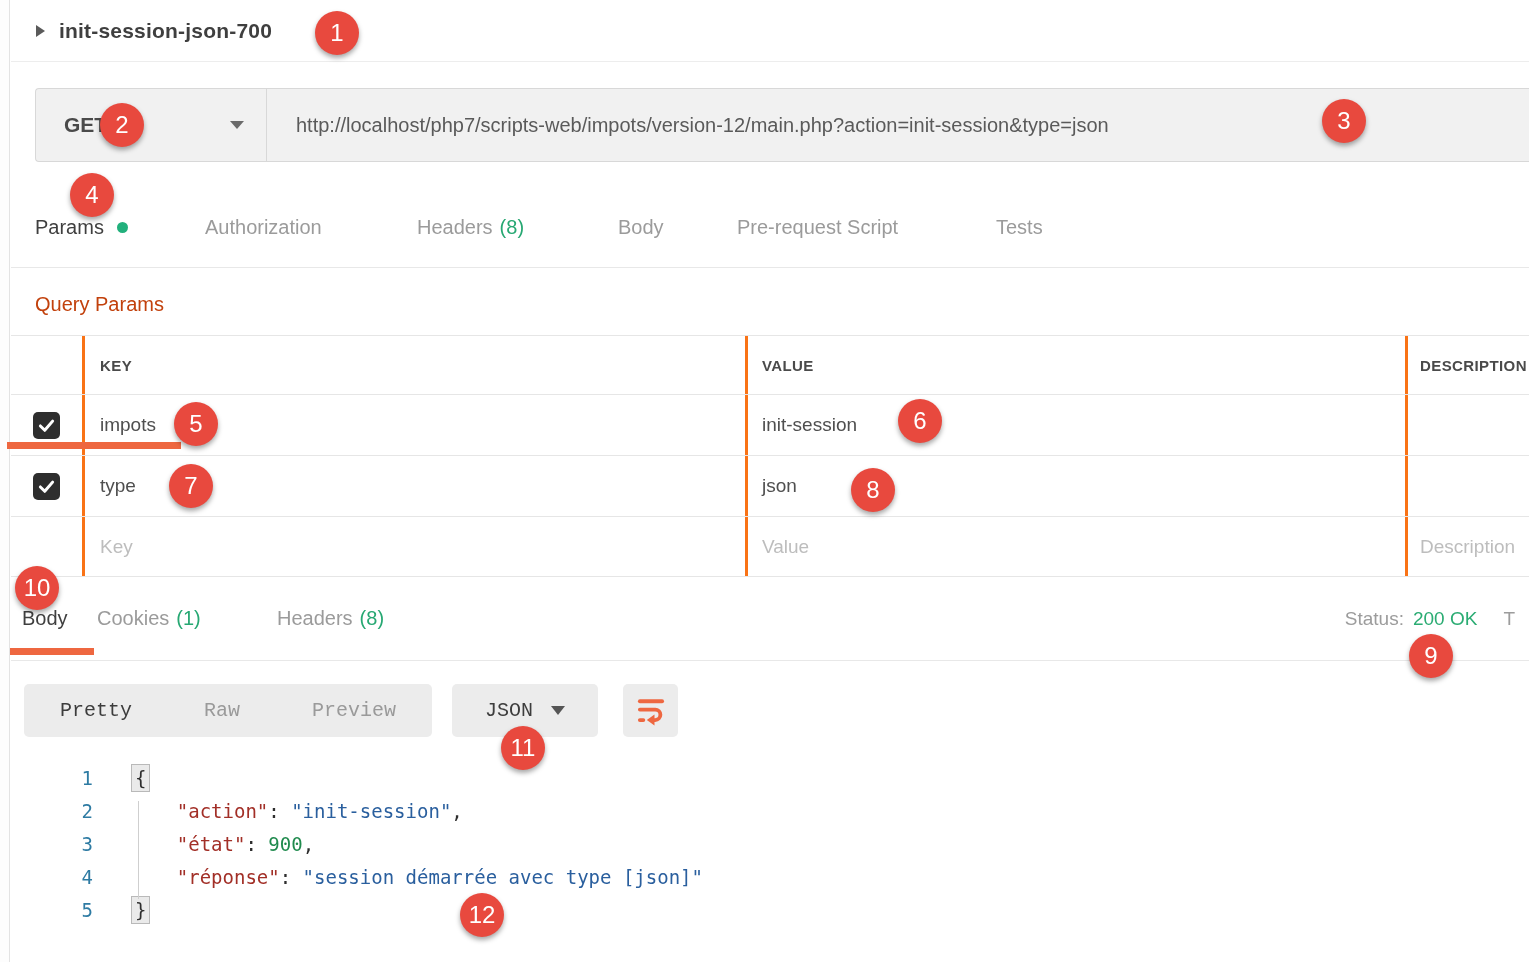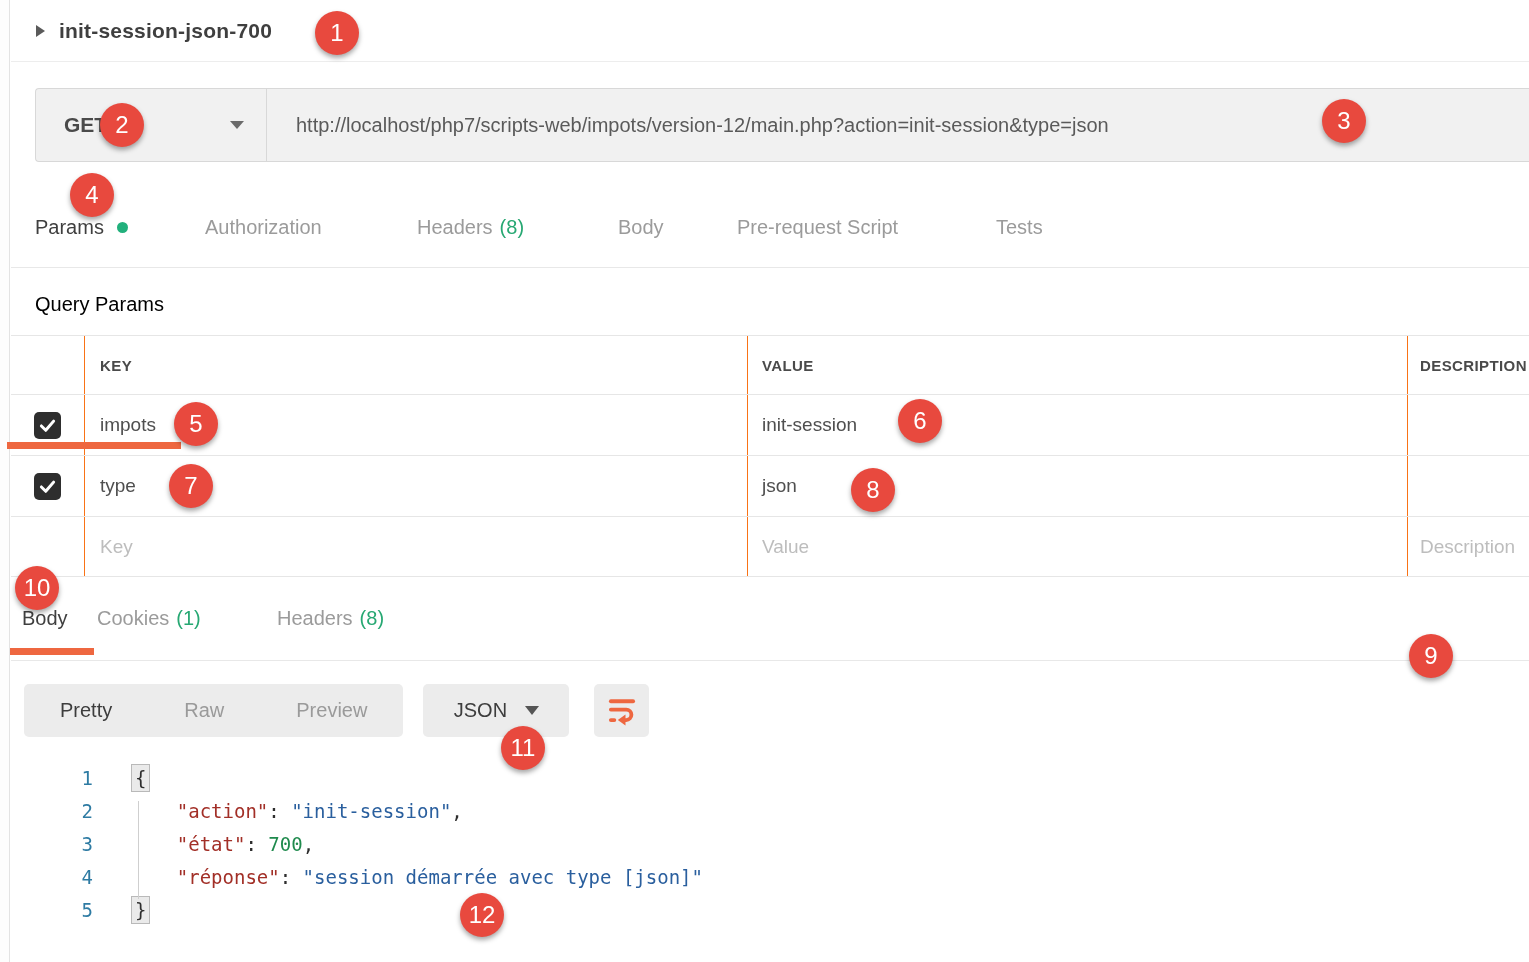--- a/index.html
+++ b/index.html
@@ -26,47 +26,47 @@
   
   .req-tabs { position:relative; height:81px; border-bottom:1px solid #e8e8e8; }
   .tab { position:absolute; top:0; height:80px; display:flex; align-items:center; font-size:20px; color:#9b9b9b; cursor:pointer; white-space:nowrap; }
   .tab.active { color:#3f3f3f; }
   .tab .count { color:#27a873; margin-left:7px; }
   .green-dot { width:11px; height:11px; border-radius:50%; background:#22b07c; margin-left:13px; }
   .underline { position:absolute; height:7px; background:#ee6740; z-index:3; }
   .u-params { left:-4px; top:255px; width:174px; }
 
   
-  .qp-heading { margin:23px 0 0 24px; font-size:20px; color:#000000; line-height:27px; }
+  .qp-heading { margin:23px 0 0 24px; font-size:20px; color:#c2410c; line-height:27px; }
   .qp-table { margin-top:17px; border-top:1px solid #e6e6e6; font-size:19px; }
   .tr { display:grid; grid-template-columns:74px 663px 660px 1fr; border-bottom:1px solid #e6e6e6; align-items:center; }
   .tr.header { height:59px; }
   .tr.data { height:61px; }
   .tr.blank { height:60px; }
   .td { height:100%; display:flex; align-items:center; overflow:hidden; }
   .td.c1 { justify-content:center; }
-  .td.c1,.td.c2,.td.c3 { border-right:1px solid #f97316; }
+  .td.c1,.td.c2,.td.c3 { border-right:3px solid #f97316; }
   .th { font-size:15px; font-weight:700; color:#4a4a4a; letter-spacing:.4px; }
   .td.c2 { padding-left:15px; } .td.c3 { padding-left:14px; } .td.c4 { padding-left:12px; }
   .cell-text { color:#4f4f4f; }
   .checkbox { width:27px; height:27px; background:#2e2e2e; border-radius:5px; display:flex; align-items:center; justify-content:center; cursor:pointer; }
   .ghost-input { width:95%; border:none; outline:none; background:transparent; font-family:inherit; font-size:19px; color:#4f4f4f; }
   .ghost-input::placeholder { color:#bdbdbd; opacity:1; }
 
   
   .resp-tabs { position:relative; height:84px; border-bottom:1px solid #e8e8e8; }
   .resp-tabs .tab { height:83px; }
   .u-body { left:-1px; top:648px; width:84px; }
   .status-line { position:absolute; right:14px; top:0; height:83px; display:flex; align-items:center; font-size:19px; }
   .status-label { color:#9c9c9c; }
   .status-value { color:#2bac73; margin-left:9px; }
   .status-next { color:#9c9c9c; margin-left:26px; }
 
   
-  .resp-toolbar { display:flex; align-items:center; margin:23px 0 0 13px; }
+  .resp-toolbar { display:flex; align-items:center; margin:23px 0 0 13px;font-family:Liberation Mono, monospace; }
   .segmented { display:flex; align-items:center; height:53px; background:#ececec; border-radius:5px; }
   .seg-item { padding:0 36px; font-size:20px; color:#9a9a9a; cursor:pointer; }
   .seg-item.active { color:#3d3d3d; }
   .format-dd { margin-left:20px; width:146px; height:53px; background:#ececec; border-radius:5px; display:flex; align-items:center; justify-content:center; cursor:pointer; }
   .format-dd .label { font-size:20px; color:#3d3d3d; margin-right:18px; }
   .caret-sm { width:0; height:0; border-top:9px solid #555; border-left:7px solid transparent; border-right:7px solid transparent; }
   .wrap-btn { margin-left:25px; width:55px; height:53px; background:#ececec; border-radius:5px; display:flex; align-items:center; justify-content:center; cursor:pointer; }
 
   
   .code { position:relative; margin-top:24px; font-family:"DejaVu Sans Mono","Liberation Mono",monospace; font-size:19px; }
@@ -194,20 +194,25 @@
         <span>Body</span>
       </div>
       <div class="tab" style="left:86px">
         <span>Cookies</span>
         <span class="count">(1)</span>
       </div>
       <div class="tab" style="left:266px">
         <span>Headers</span>
         <span class="count">(8)</span>
       </div>
+      <div class="status-line">
+        <span class="status-label">Status:</span>
+        <span class="status-value">200 OK</span>
+        <span class="status-next">T</span>
+      </div>
     </div>
     <div class="underline u-body" style="position:absolute;"></div>
 
     <div class="resp-toolbar">
       <div class="segmented">
         <span class="seg-item active">Pretty</span>
         <span class="seg-item">Raw</span>
         <span class="seg-item">Preview</span>
       </div>
       <div class="format-dd">
@@ -229,21 +234,21 @@
       <div class="code-line">
         <span class="ln">1</span>
         <span class="lc"><span class="brace-box">{</span></span>
       </div>
       <div class="code-line">
         <span class="ln">2</span>
         <span class="lc"><span>    </span><span class="tok-key">"action"</span><span>: </span><span class="tok-str">"init-session"</span><span>,</span></span>
       </div>
       <div class="code-line">
         <span class="ln">3</span>
-        <span class="lc"><span>    </span><span class="tok-key">"état"</span><span>: </span><span class="tok-num">700</span><span>,</span></span>
+        <span class="lc"><span>    </span><span class="tok-key">"état"</span><span>: </span><span class="tok-num">900</span><span>,</span></span>
       </div>
       <div class="code-line">
         <span class="ln">4</span>
         <span class="lc"><span>    </span><span class="tok-key">"réponse"</span><span>: </span><span class="tok-str">"session démarrée avec type [json]"</span></span>
       </div>
       <div class="code-line">
         <span class="ln">5</span>
         <span class="lc"><span class="brace-box">}</span></span>
       </div>
     </div>

